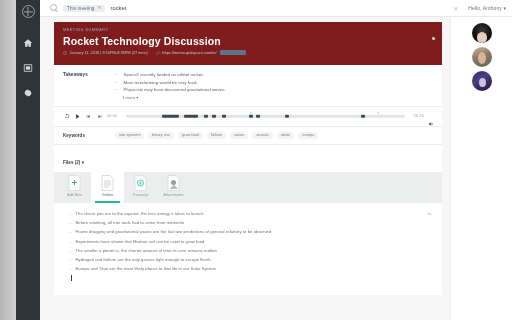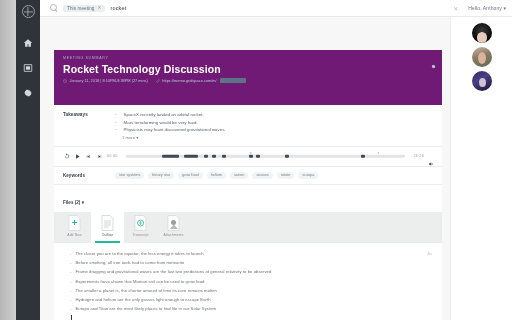--- a/index.html
+++ b/index.html
@@ -82,24 +82,23 @@
   
   .content {
     position: absolute; left: 0; top: 17px; right: 62px; bottom: 0;
     background: #f7f7f7;
     padding: 5px 8px 0 14px;
     overflow: hidden;
   }
 
   
   .summary-card {
-    background: #701a75;
+    background: #7f1d1d;
     position: relative;
-    padding: 6px 8px 22px 9px;
-    margin-top: 28px;
+    padding: 6px 8px 10px 9px;
   }
   .sum-eyebrow {
     font-size: 3.6px; letter-spacing: .65px; color:#9fb3c3; text-transform: uppercase;
     margin-bottom: 3px;
   }
   .sum-title {
     font-size: 10.5px; font-weight: bold; color:#ffffff; letter-spacing: .1px;
     margin-bottom: 3px;
   }
   .sum-meta { display:flex; align-items:center; gap:8px; }

